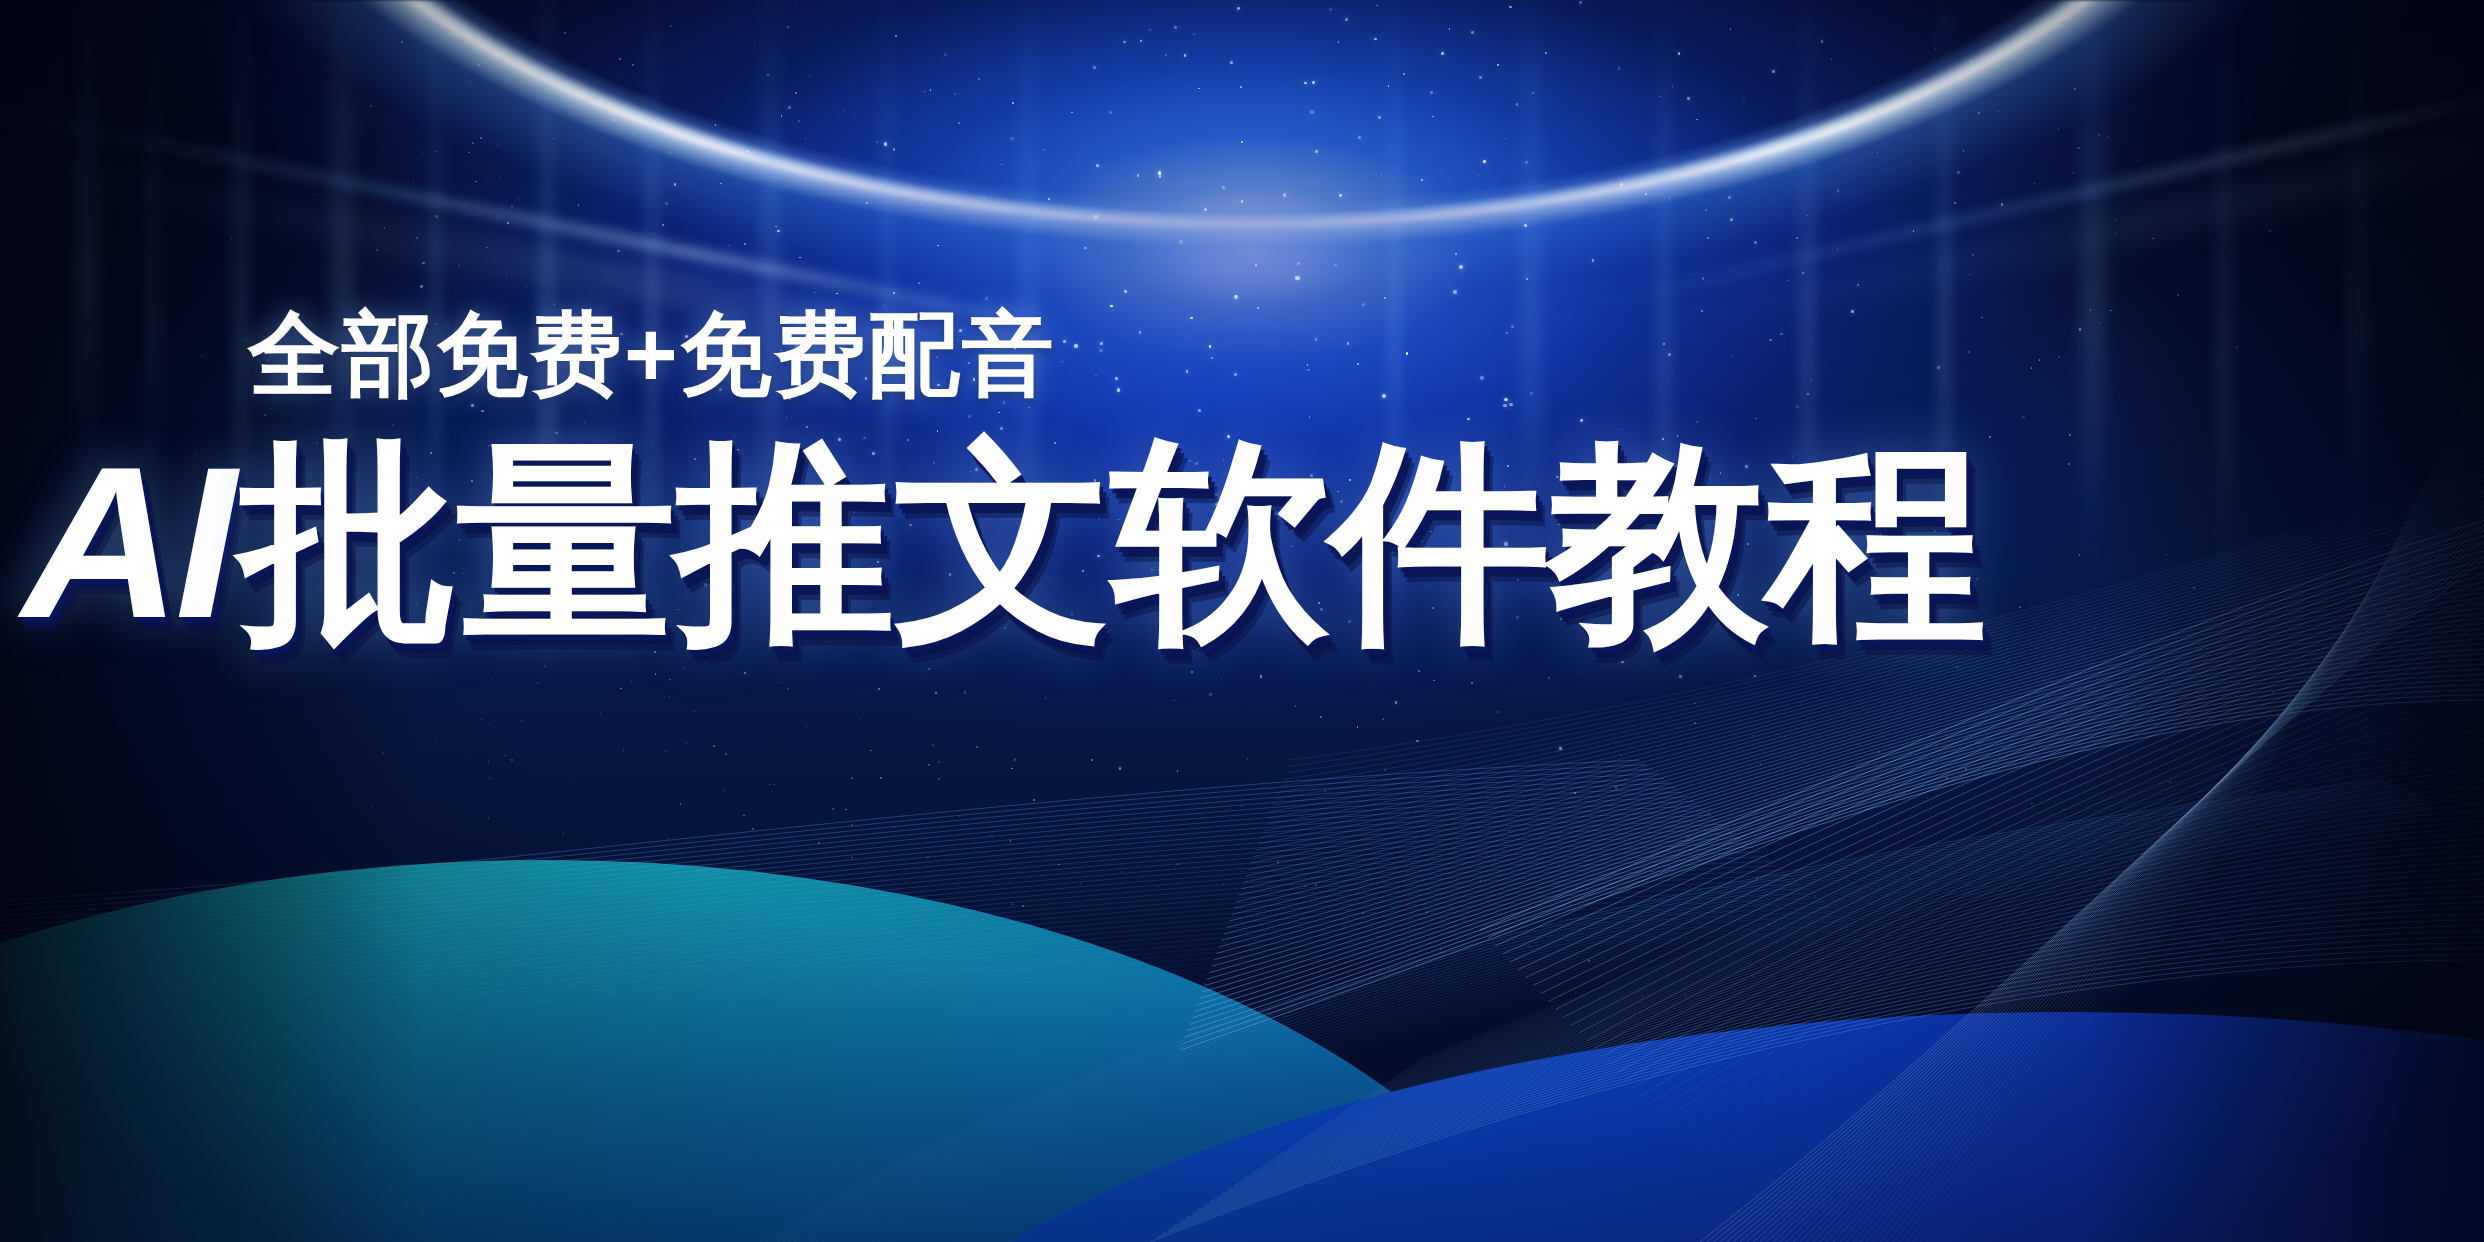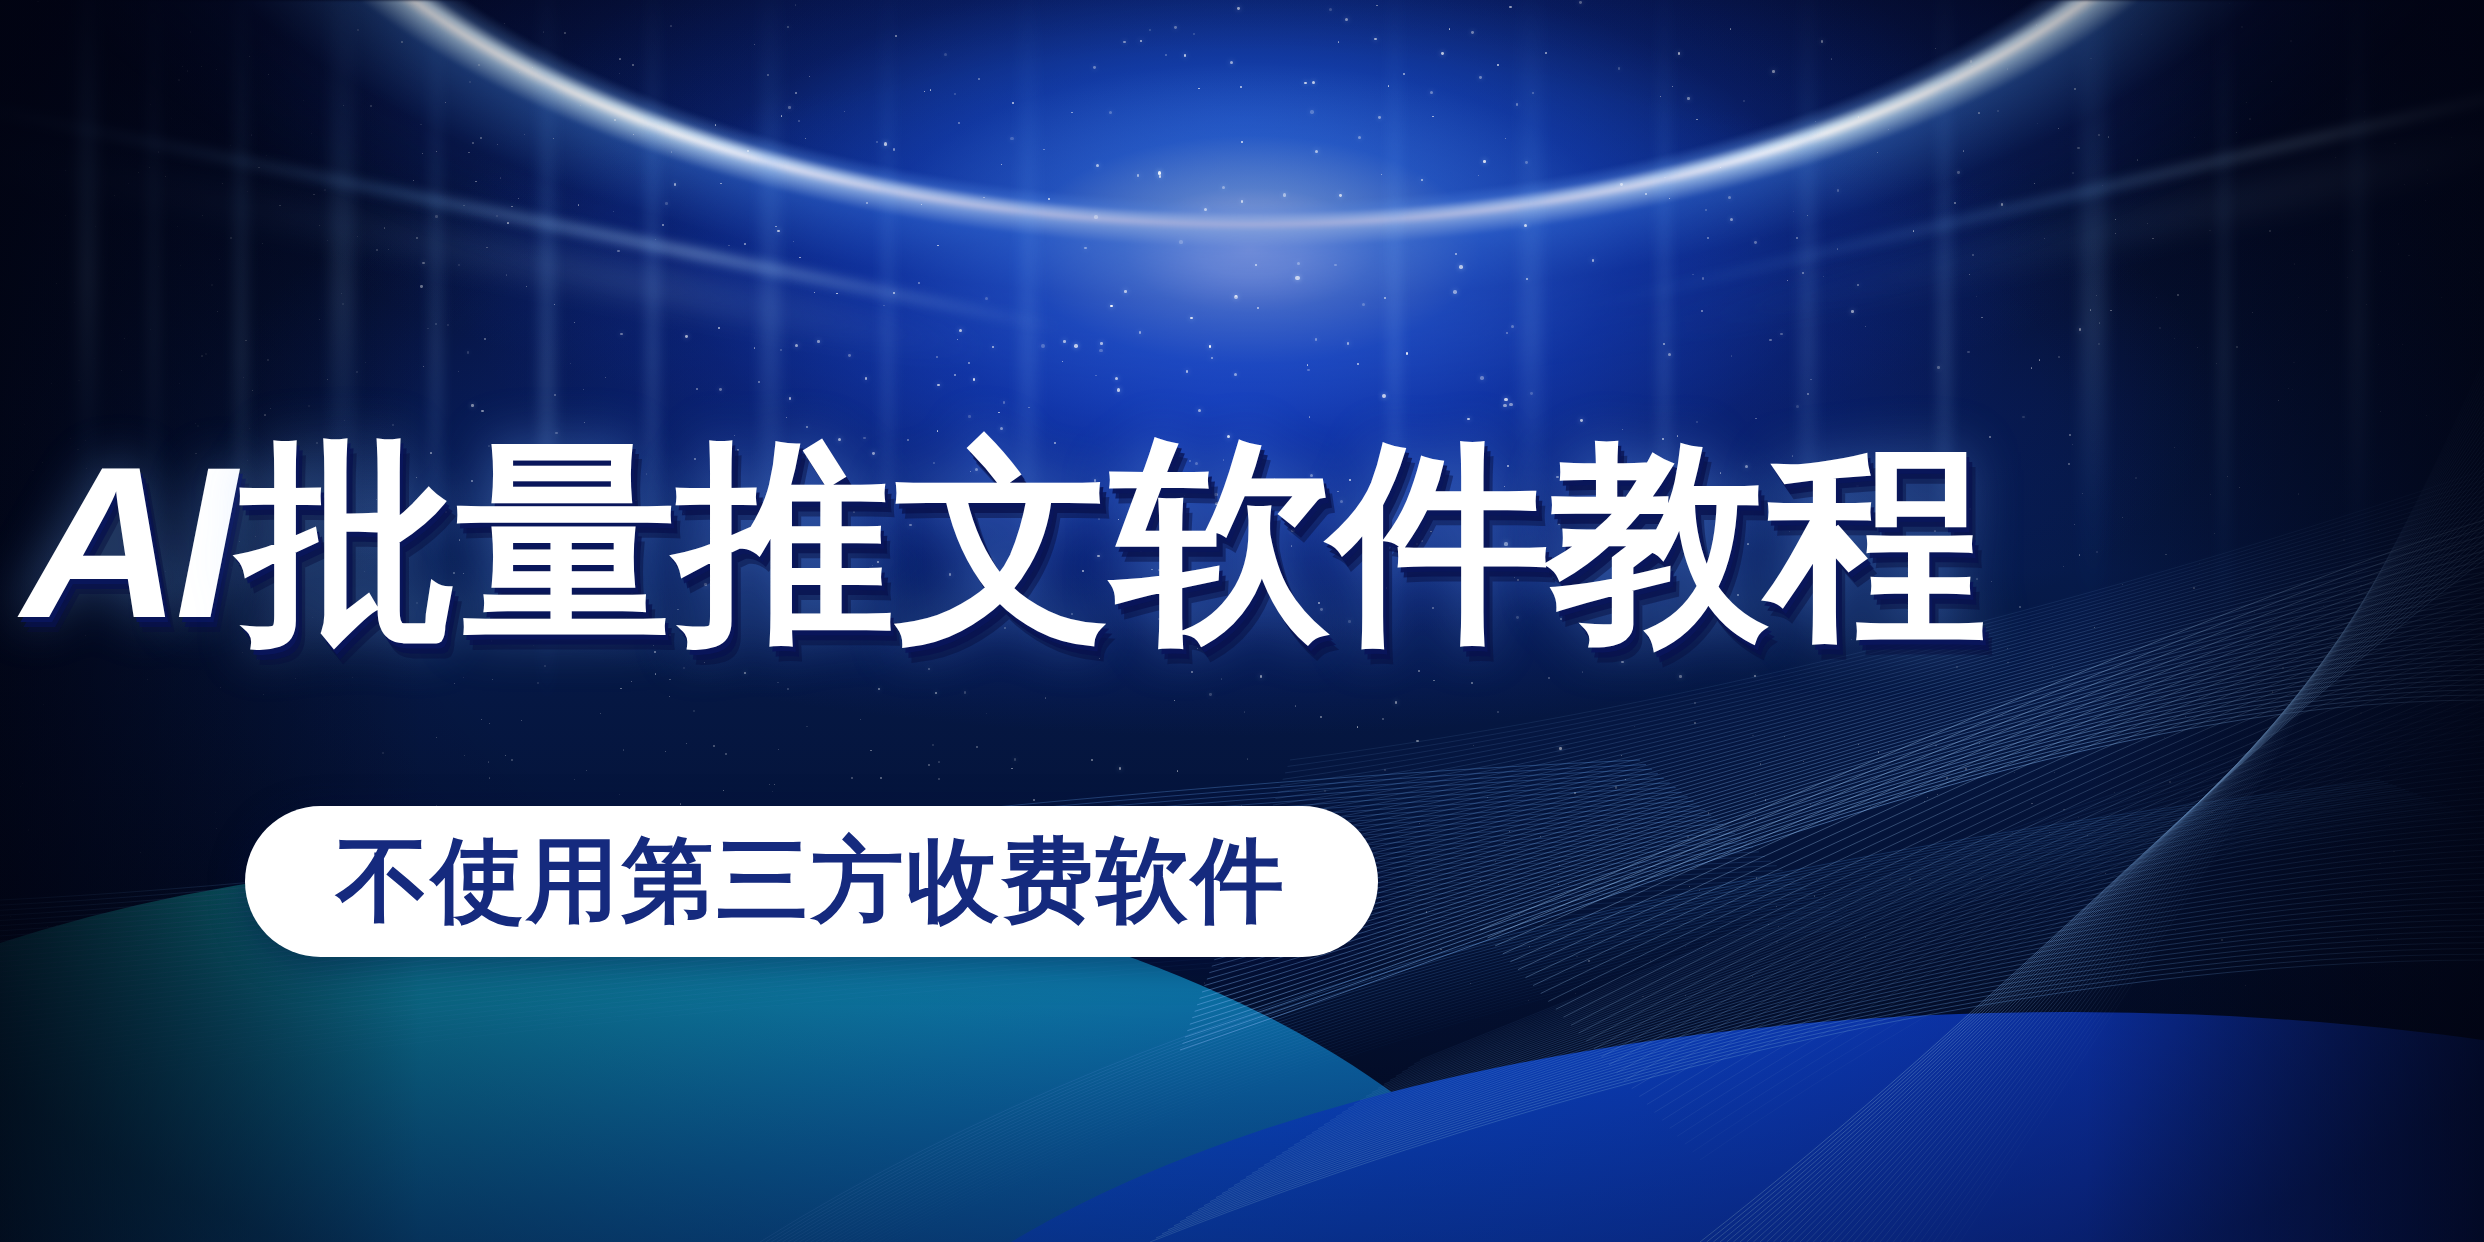--- a/index.html
+++ b/index.html
@@ -1520,23 +1520,21 @@
           <path d="M 894.4 1242 C 1314.4 1018.4, 1873.6 898.4, 2479.84 818.4" fill="none" stroke="#4f8fdc" stroke-width="1" opacity="0.049"></path>
           <path d="M 900 1242 C 1320 1020, 1880 900, 2484 820" fill="none" stroke="#4f8fdc" stroke-width="1" opacity="0.040"></path>
         </g>
       </svg>
     </div>
 
   <div class="layer bg-vignette"></div>
 
   <div class="content">
 
+    <div class="subtitle">全部免费+免费配音</div>
 
     <div class="headline">
       <span class="ai">AI</span><span>批量推文软件教程</span>
     </div>
 
-    <div class="pill">
-      <span class="pill-text">不使用第三方收费软件</span>
-    </div>
 
   </div>
 </div>
 
 </body></html>

